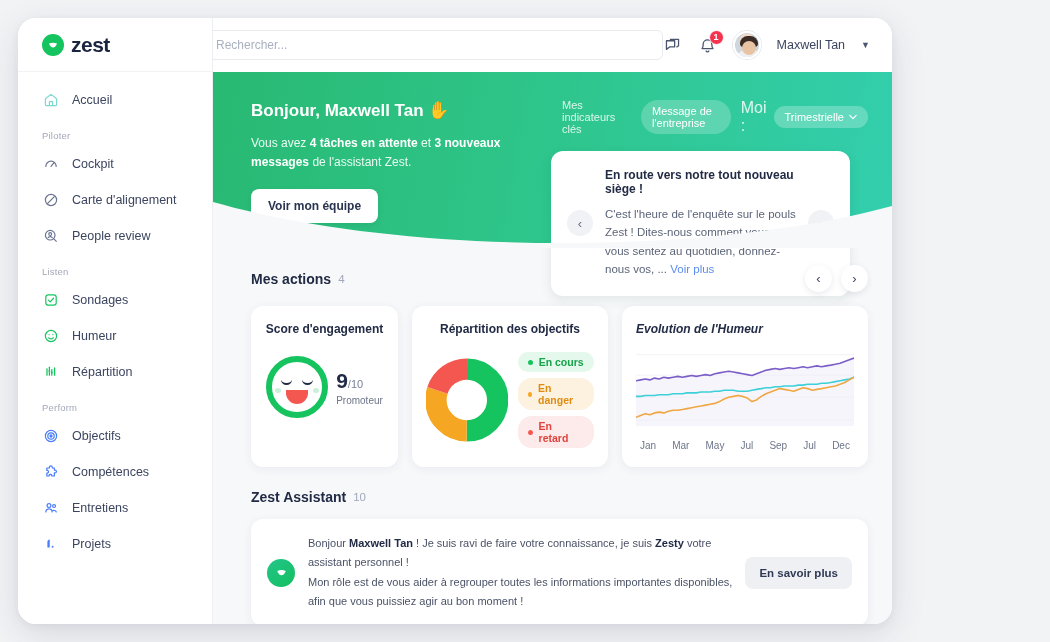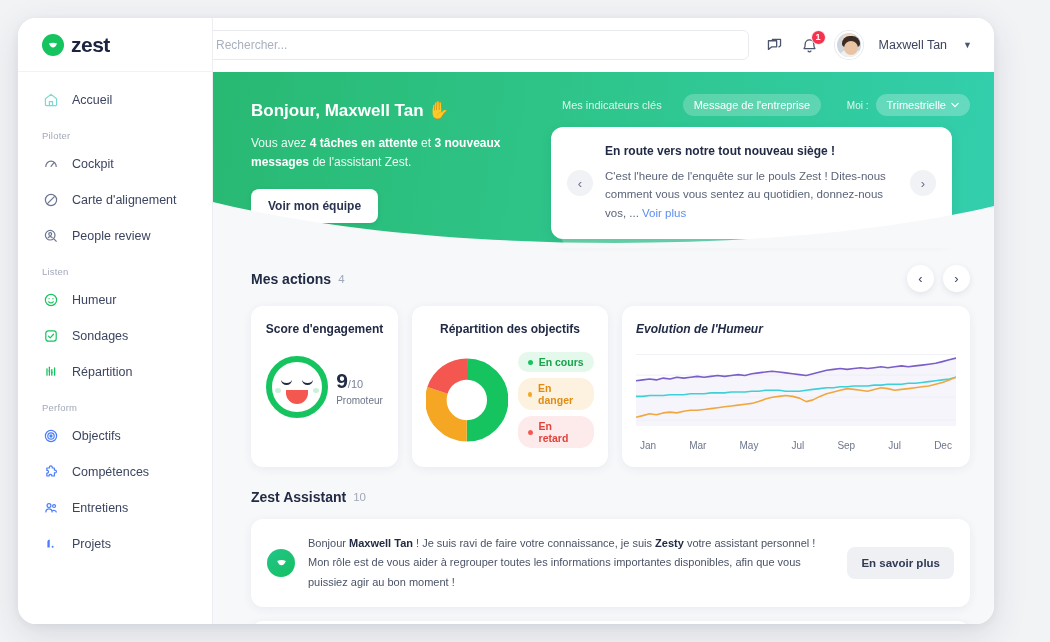--- a/index.html
+++ b/index.html
@@ -5,21 +5,21 @@
   * { box-sizing: border-box; margin: 0; padding: 0; }
   html, body {
     width: 1050px; height: 642px;
     background: #f2f3f5;
     font-family: "Liberation Sans", sans-serif;
     overflow: hidden;
   }
   .app-window {
     position: absolute;
     left: 18px; top: 18px;
-    width: 976px; height: 606px;
+    width: 874px; height: 606px;
     background: #ffffff;
     border-radius: 18px;
     box-shadow: 0 10px 34px rgba(40,50,80,.13), 0 2px 8px rgba(40,50,80,.06);
     overflow: hidden;
     display: flex;
   }
 
   
   .sidebar {
     width: 195px; height: 100%;
@@ -175,21 +175,21 @@
     font-size: 11px; color: #dcf6ec;
     padding: 5px 11px; border-radius: 20px; cursor: pointer;
   }
   .hero-tab.active {
     background: rgba(255,255,255,.22);
     color: #fff;
   }
   .period-wrap {
     margin-left: auto; display: flex; align-items: center; gap: 7px;
   }
-  .period-label { font-size: 10px; color: #e0f7ee; }
+  .period-label { font-size: 16px; color: #e0f7ee; }
   .period-pill {
     background: rgba(255,255,255,.25);
     color: #fff; font-size: 11px;
     padding: 5px 11px; border-radius: 20px;
     display: flex; align-items: center; gap: 5px;
     cursor: pointer;
   }
   .news-card-wrap { position: relative; margin-top: 11px; margin-right: 18px; }
   .news-shadow {
     position: absolute; left: 10px; right: 10px; top: 10px; bottom: -8px;
@@ -392,38 +392,38 @@
               <path d="M13.6 13.6 17 17"></path>
           </svg>
         </span>
         <span class="nav-label">People review</span>
       </div>
 
       <div class="nav-group-label">Listen</div>
 
       <div class="nav-item">
         <span class="nav-icon">
+          <svg width="16" height="16" viewBox="0 0 20 20" fill="none" stroke="#16c45f" stroke-width="1.5" stroke-linecap="round" stroke-linejoin="round">
+            <rect x="3.5" y="3.5" width="13" height="13" rx="3"></rect>
+              <path d="M6.8 10.2 9 12.4l4.2-4.6"></path>
+          </svg>
+        </span>
+        <span class="nav-label">Sondages</span>
+      </div>
+
+      <div class="nav-item">
+        <span class="nav-icon">
           <svg width="16" height="16" viewBox="0 0 20 20" fill="none" stroke="#16c45f" stroke-width="1.5" stroke-linecap="round">
             <circle cx="10" cy="10" r="7"></circle>
               <circle cx="7.6" cy="8.4" r=".8" fill="#16c45f" stroke="none"></circle>
             <circle cx="12.4" cy="8.4" r=".8" fill="#16c45f" stroke="none"></circle>
             <path d="M7.2 12.2a3.6 3.6 0 0 0 5.6 0"></path>
           </svg>
         </span>
         <span class="nav-label">Humeur</span>
-      </div>
-
-      <div class="nav-item">
-        <span class="nav-icon">
-          <svg width="16" height="16" viewBox="0 0 20 20" fill="none" stroke="#16c45f" stroke-width="1.5" stroke-linecap="round" stroke-linejoin="round">
-            <rect x="3.5" y="3.5" width="13" height="13" rx="3"></rect>
-              <path d="M6.8 10.2 9 12.4l4.2-4.6"></path>
-          </svg>
-        </span>
-        <span class="nav-label">Sondages</span>
       </div>
 
       <div class="nav-item">
         <span class="nav-icon">
           <svg width="16" height="16" viewBox="0 0 20 20" fill="none" stroke="#16c45f" stroke-width="1.6" stroke-linecap="round">
             <path d="M5 14V6"></path>
               <path d="M8 14V4"></path>
               <path d="M11 14V7"></path>
               <path d="M14.5 14V5"></path>
             <circle cx="8" cy="8.6" r="1.1" fill="#16c45f" stroke="none"></circle>

